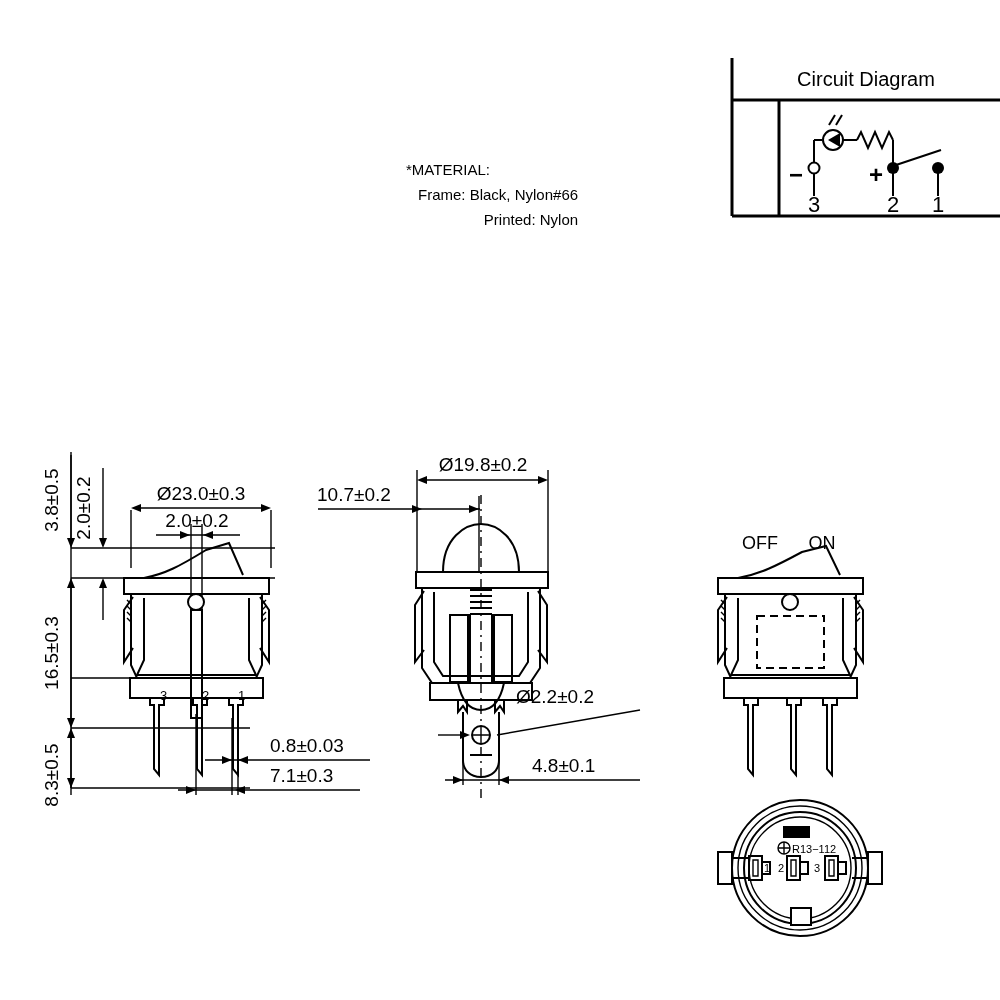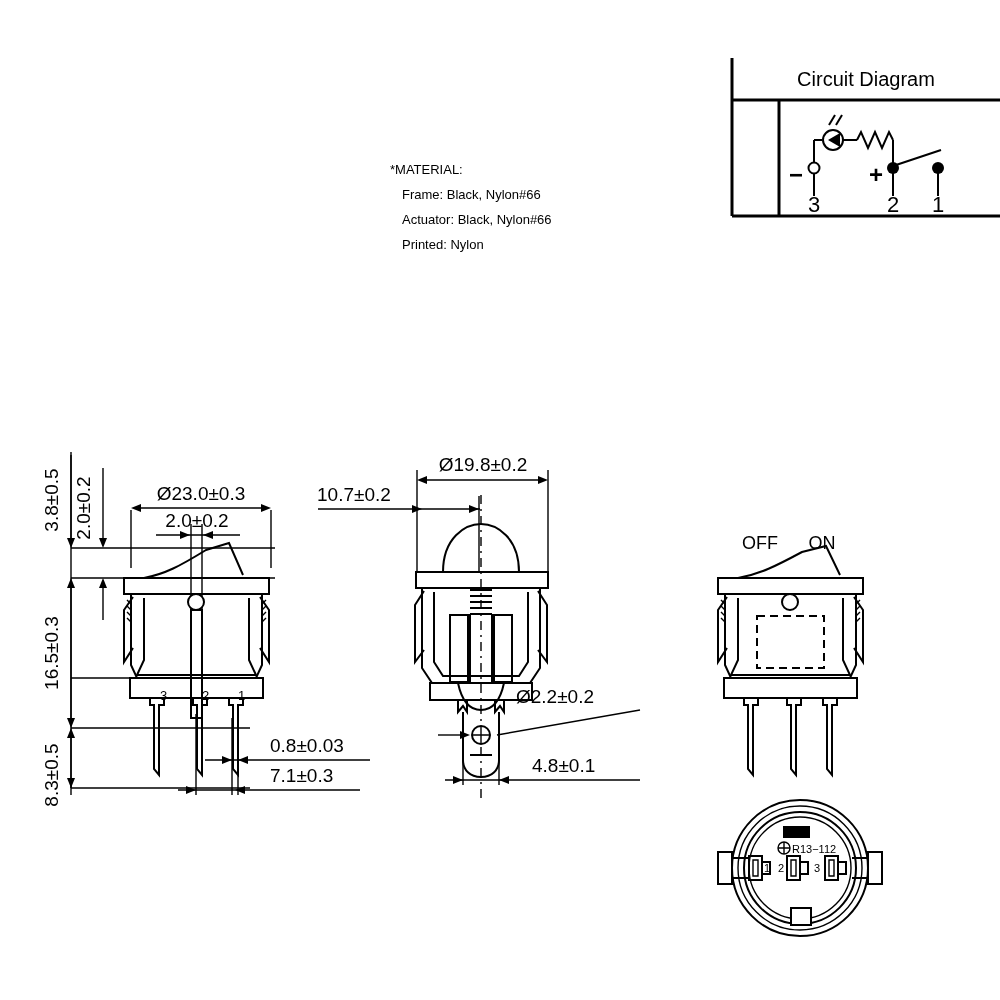--- a/index.html
+++ b/index.html
@@ -22,28 +22,28 @@
     height: 1000px;
   }
   svg.drawing {
     position: absolute;
     left: 0; top: 0;
     width: 1000px;
     height: 1000px;
   }
   .material-block {
     position: absolute;
-    left: 390px;
+    left: 406px;
     top: 157px;
-    font-size: 13px;
+    font-size: 15px;
     line-height: 25px;
     white-space: nowrap;
   }
   .material-block .mat-title { margin-left: 0px; }
-  .material-block .mat-line { margin-left: 12px; }
+  .material-block .mat-line { margin-left: 12px; text-align: right; }
   text { font-family: "Liberation Sans", sans-serif; fill: #000; }
   .dim-text { font-size: 19px; }
   .pin-text { font-size: 13px; }
   .title-text { font-size: 20px; }
   .state-text { font-size: 18px; }
   .term-text { font-size: 22px; }
   .sign-text { font-size: 24px; font-weight: bold; }
   .tiny-text { font-size: 11px; }
   .logo-text { font-size: 12px; font-weight: bold; letter-spacing: -0.5px; }
   .ln { stroke: #000; fill: none; }
@@ -56,21 +56,20 @@
   .fillwht { fill: #fff; }
 </style>
 </head>
 <body>
 
 <div id="sheet">
 
   <div class="material-block">
     <div class="mat-title">*MATERIAL:</div>
     <div class="mat-line">Frame: Black, Nylon#66</div>
-    <div class="mat-line">Actuator: Black, Nylon#66</div>
     <div class="mat-line">Printed: Nylon</div>
   </div>
 
   <svg class="drawing" viewBox="0 0 1000 1000" xmlns="http://www.w3.org/2000/svg">
 
     <g>
 
       <path class="ln thick" d="M732,58 L732,216"></path>
       <path class="ln thick" d="M732,100 L1000,100"></path>
       <path class="ln thick" d="M732,216 L1000,216"></path>

